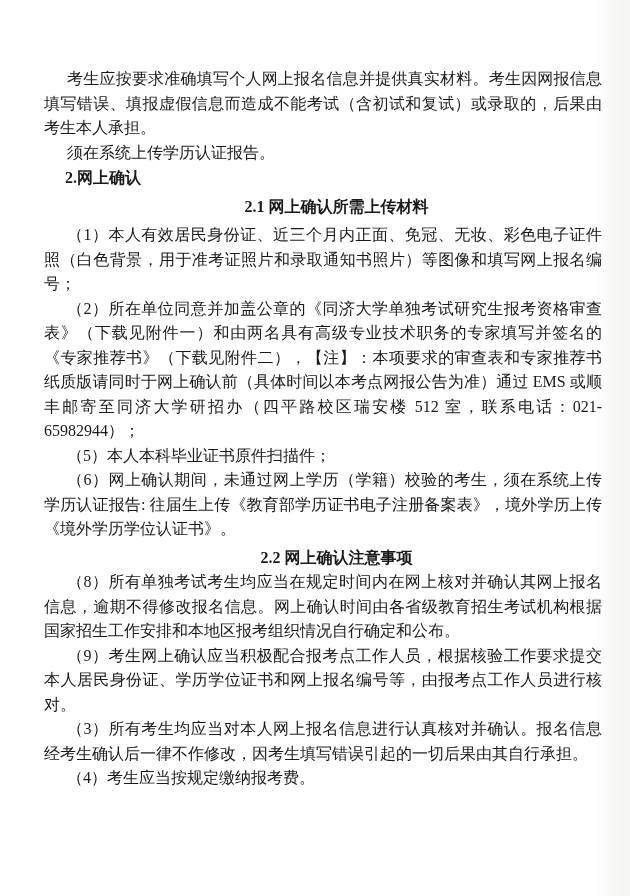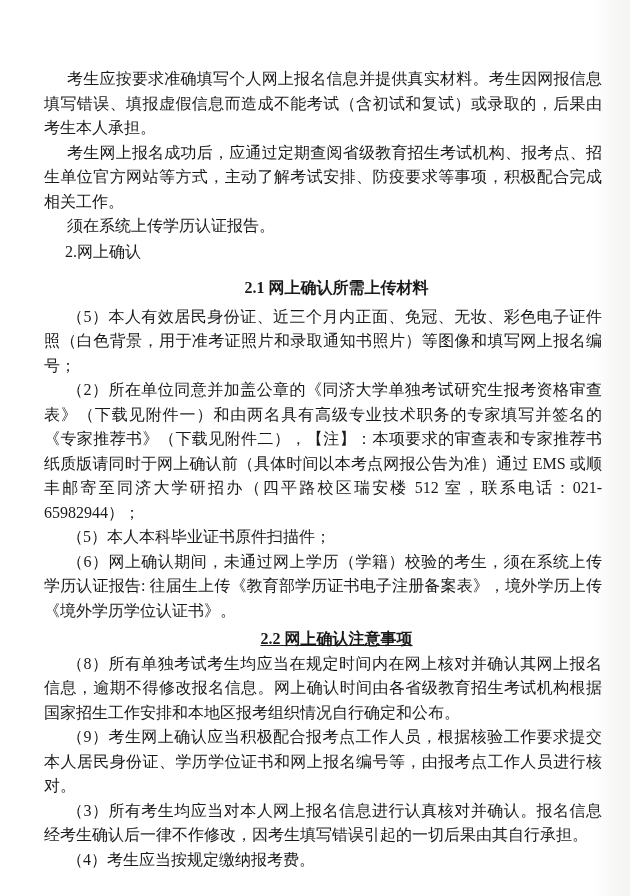--- a/index.html
+++ b/index.html
@@ -40,45 +40,44 @@
     color: #1a1a1a;
     font-size: 16px;
     line-height: 24.5px;
   }
   .para {
     margin: 0;
     text-indent: 23px;
     text-align: justify;
   }
   .h-main {
-    margin: 1px 0 12px 0;
+    margin: 1px 0 4px 0;
     padding-left: 21px;
-    font-weight: normal;
+    font-weight: bold;
   }
   .h-sub {
     margin: 0;
     padding-left: 27px;
     font-weight: bold;
     text-align: center;
   }
-  .spaced-top { margin-top: 4px; text-decoration: underline; }
+  .spaced-top { margin-top: 4px; }
   .spaced-bottom { margin-bottom: 4px; }
 </style>
 </head>
 <body>
 
 <div class="page">
   <div class="edge-shade"></div>
   <div class="content" id="doc-body">
       <p class="para">考生应按要求准确填写个人网上报名信息并提供真实材料。考生因网报信息填写错误、填报虚假信息而造成不能考试（含初试和复试）或录取的，后果由考生本人承担。</p>
-      <p class="para">考生网上报名成功后，应通过定期查阅省级教育招生考试机构、报考点、招生单位官方网站等方式，主动了解考试安排、防疫要求等事项，积极配合完成相关工作。</p>
       <p class="para">须在系统上传学历认证报告。</p>
       <p class="h-main">2.网上确认</p>
       <p class="h-sub spaced-bottom">2.1 网上确认所需上传材料</p>
-      <p class="para">（5）本人有效居民身份证、近三个月内正面、免冠、无妆、彩色电子证件照（白色背景，用于准考证照片和录取通知书照片）等图像和填写网上报名编号；</p>
+      <p class="para">（1）本人有效居民身份证、近三个月内正面、免冠、无妆、彩色电子证件照（白色背景，用于准考证照片和录取通知书照片）等图像和填写网上报名编号；</p>
       <p class="para">（2）所在单位同意并加盖公章的《同济大学单独考试研究生报考资格审查表》（下载见附件一）和由两名具有高级专业技术职务的专家填写并签名的《专家推荐书》（下载见附件二），【注】：本项要求的审查表和专家推荐书纸质版请同时于网上确认前（具体时间以本考点网报公告为准）通过 EMS 或顺丰邮寄至同济大学研招办（四平路校区瑞安楼 512 室，联系电话：021-65982944）；</p>
       <p class="para">（5）本人本科毕业证书原件扫描件；</p>
       <p class="para">（6）网上确认期间，未通过网上学历（学籍）校验的考生，须在系统上传学历认证报告: 往届生上传《教育部学历证书电子注册备案表》，境外学历上传《境外学历学位认证书》。</p>
       <p class="h-sub spaced-top">2.2 网上确认注意事项</p>
       <p class="para">（8）所有单独考试考生均应当在规定时间内在网上核对并确认其网上报名信息，逾期不得修改报名信息。网上确认时间由各省级教育招生考试机构根据国家招生工作安排和本地区报考组织情况自行确定和公布。</p>
       <p class="para">（9）考生网上确认应当积极配合报考点工作人员，根据核验工作要求提交本人居民身份证、学历学位证书和网上报名编号等，由报考点工作人员进行核对。</p>
       <p class="para">（3）所有考生均应当对本人网上报名信息进行认真核对并确认。报名信息经考生确认后一律不作修改，因考生填写错误引起的一切后果由其自行承担。</p>
       <p class="para">（4）考生应当按规定缴纳报考费。</p>
     </div>
 </div>

